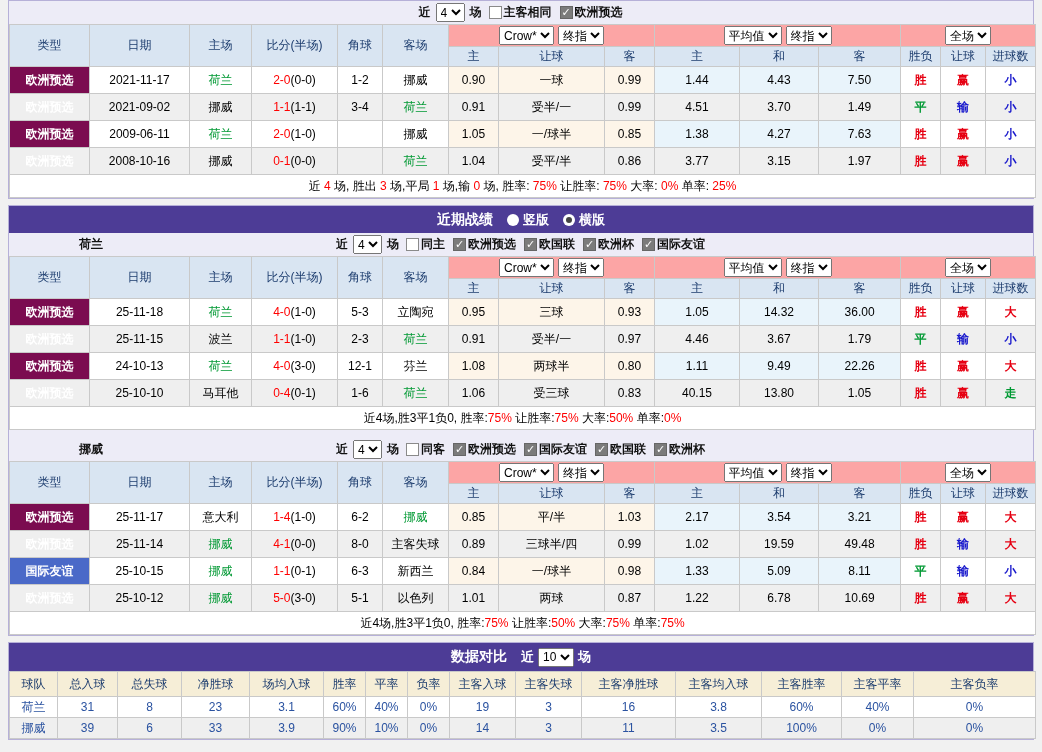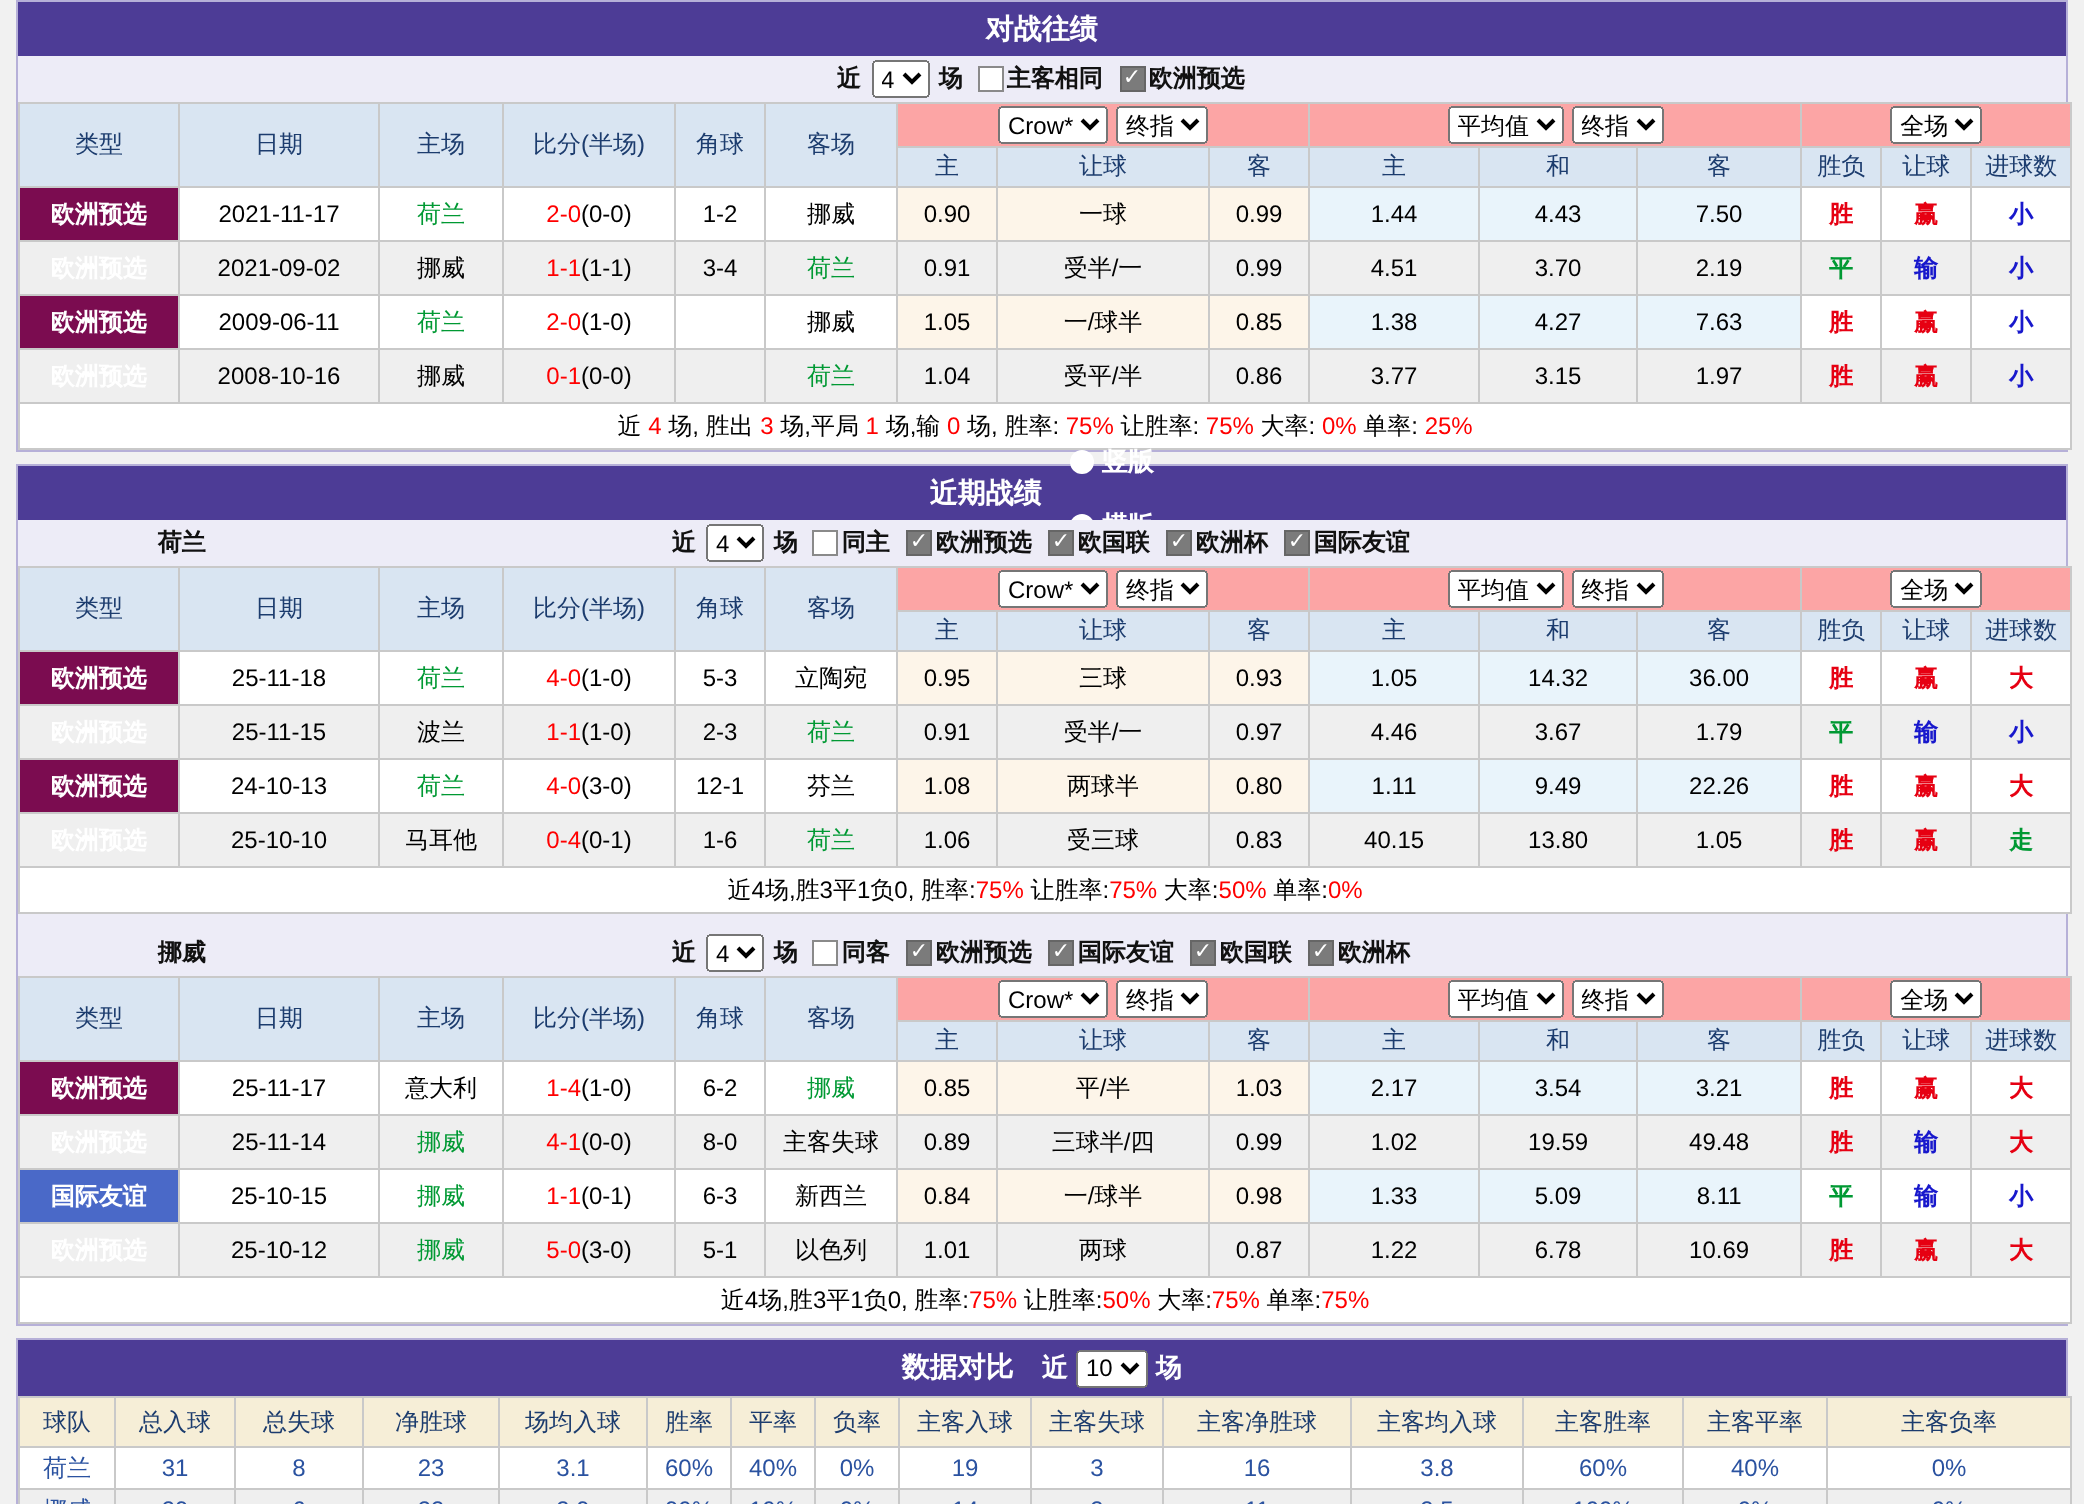--- a/index.html
+++ b/index.html
@@ -69,23 +69,20 @@
   .cmp thead th{background:#f6eed7;color:#1c3c6e;height:24px;}
   .cmp tbody td{height:20px;color:#2a52a0;}
   .cmp .titlebar{height:28px;}
 </style>
 </head>
 <body>
 
 <div class="page">
 
   <div class="box">
-    <div class="titlebar">
-      <span>对战往绩</span>
-    </div>
     <div id="h2h-block">
         <div class="filterbar">
           <span class="fctr">
             <span class="flabel">近</span>
             <select><option>4</option></select>
             <span class="flabel">场</span>
             <span class="cbwrap">
               <span class="cb"></span>
               <span class="cblabel">主客相同</span>
             </span>
@@ -160,21 +157,21 @@
               <td>2021-09-02</td>
               <td>挪威</td>
               <td><span class="score-ft">1-1</span><span>(1-1)</span></td>
               <td>3-4</td>
               <td class="tgreen">荷兰</td>
               <td class="cream">0.91</td>
               <td class="cream">受半/一</td>
               <td class="cream">0.99</td>
               <td class="azure">4.51</td>
               <td class="azure">3.70</td>
-              <td class="azure">2.19</td>
+              <td class="azure">1.49</td>
               <td class="c-green">平</td>
               <td class="c-blue">输</td>
               <td class="c-blue">小</td>
             </tr>
             <tr>
               <td class="typec type-maroon">欧洲预选</td>
               <td>2009-06-11</td>
               <td class="tgreen">荷兰</td>
               <td><span class="score-ft">2-0</span><span>(1-0)</span></td>
               <td></td>
@@ -210,21 +207,21 @@
               <td colspan="15"><span>近 </span><span class="red">4</span><span> 场, 胜出 </span><span class="red">3</span><span> 场,平局 </span><span class="red">1</span><span> 场,输 </span><span class="red">0</span><span> 场, 胜率: </span><span class="red">75%</span><span> 让胜率: </span><span class="red">75%</span><span> 大率: </span><span class="red">0%</span><span> 单率: </span><span class="red">25%</span></td>
             </tr>
           </tbody>
         </table>
       </div>
   </div>
 
   <div class="box lav">
     <div class="titlebar">
       <span>近期战绩</span>
-      <span id="layout-radios" style="display:inline-flex;gap:14px;flex-direction:column;">
+      <span id="layout-radios" style="display:inline-flex;gap:14px;">
           <span class="radiowrap">
             <span class="radio"></span>
             <span>竖版</span>
           </span>
           <span class="radiowrap">
             <span class="radio sel">
               <span class="dot"></span>
             </span>
             <span>横版</span>
           </span>

